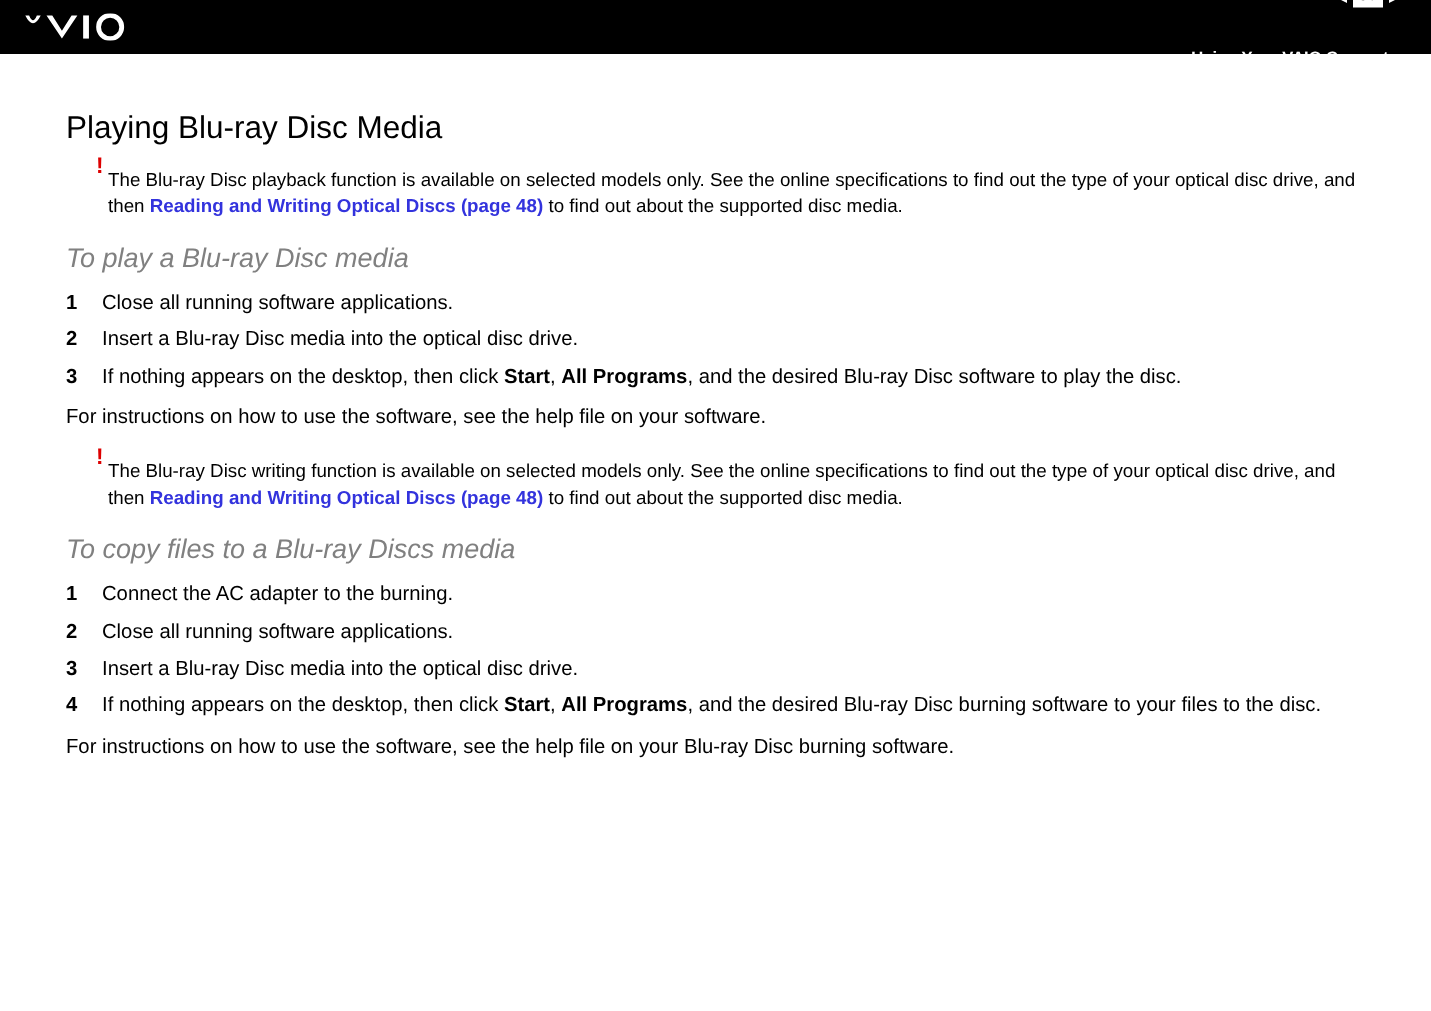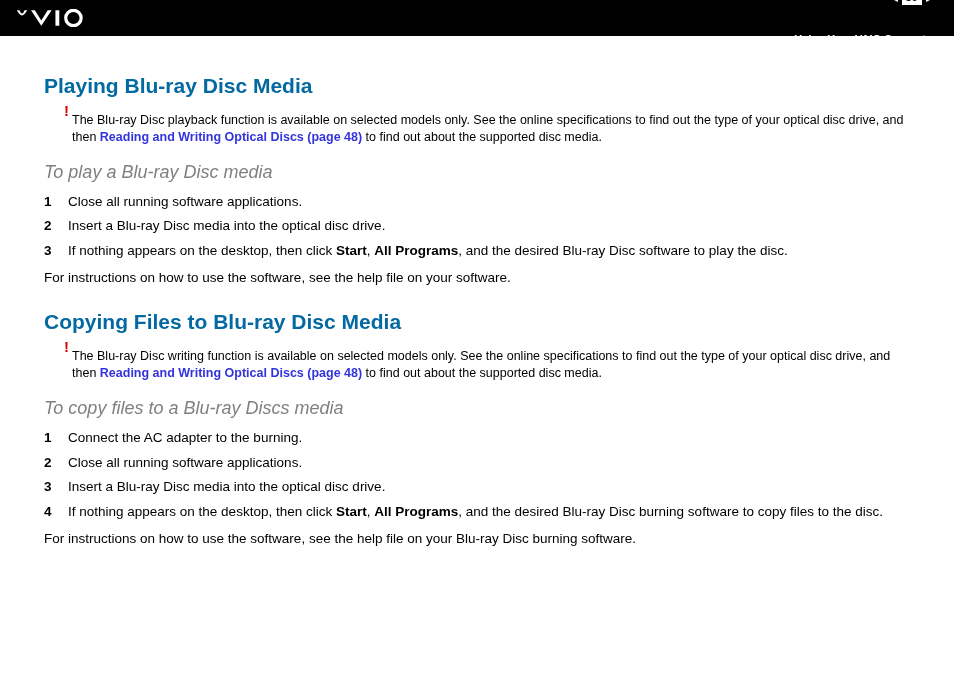--- a/index.html
+++ b/index.html
@@ -60,22 +60,22 @@
     font-style: italic;
   }
   .breadcrumb { font-weight: bold; margin-top: 27px; }
   .content {
     padding: 34px 36px 0 44px;
     font-size: 13.5px;
     line-height: 1.5;
     color: #000;
   }
   h2.section {
-    color: #0369a1;
-    font-weight: bold;
+    color: #000000;
+    font-weight: normal;
     font-size: 21px;
     margin-bottom: 10px;
   }
   .note {
     margin-left: 28px;
     margin-bottom: 12px;
     position: relative;
     font-size: 12.5px;
     line-height: 1.4;
   }
@@ -155,39 +155,38 @@
         <span class="num">2</span>
         <span class="txt">Insert a Blu-ray Disc media into the optical disc drive.</span>
       </li>
     <li>
         <span class="num">3</span>
         <span class="txt"><span>If nothing appears on the desktop, then click </span><b>Start</b><span>, </span><b>All Programs</b><span>, and the desired Blu-ray Disc software to play the disc.</span></span>
       </li>
   </ol>
   <p class="after">For instructions on how to use the software, see the help file on your software.</p>
 
-  <h2 class="section">Copying Files to Blu-ray Disc Media</h2>
   <div class="note">
     <span class="bang">!</span>
     <span>The Blu-ray Disc writing function is available on selected models only. See the online specifications to find out the type of your optical disc drive, and then </span><b><span class="link">Reading and Writing Optical Discs (page 48)</span></b><span> to find out about the supported disc media.</span>
   </div>
   <h3 class="subhead">To copy files to a Blu-ray Discs media</h3>
   <ol class="steps">
     <li>
         <span class="num">1</span>
         <span class="txt">Connect the AC adapter to the burning.</span>
       </li>
     <li>
         <span class="num">2</span>
         <span class="txt">Close all running software applications.</span>
       </li>
     <li>
         <span class="num">3</span>
         <span class="txt">Insert a Blu-ray Disc media into the optical disc drive.</span>
       </li>
     <li>
         <span class="num">4</span>
-        <span class="txt"><span>If nothing appears on the desktop, then click </span><b>Start</b><span>, </span><b>All Programs</b><span>, and the desired Blu-ray Disc burning software to copy files to the disc.</span></span>
+        <span class="txt"><span>If nothing appears on the desktop, then click </span><b>Start</b><span>, </span><b>All Programs</b><span>, and the desired Blu-ray Disc burning software to your files to the disc.</span></span>
       </li>
   </ol>
   <p class="after">For instructions on how to use the software, see the help file on your Blu-ray Disc burning software.</p>
 
 </div>
 
 </body></html>

